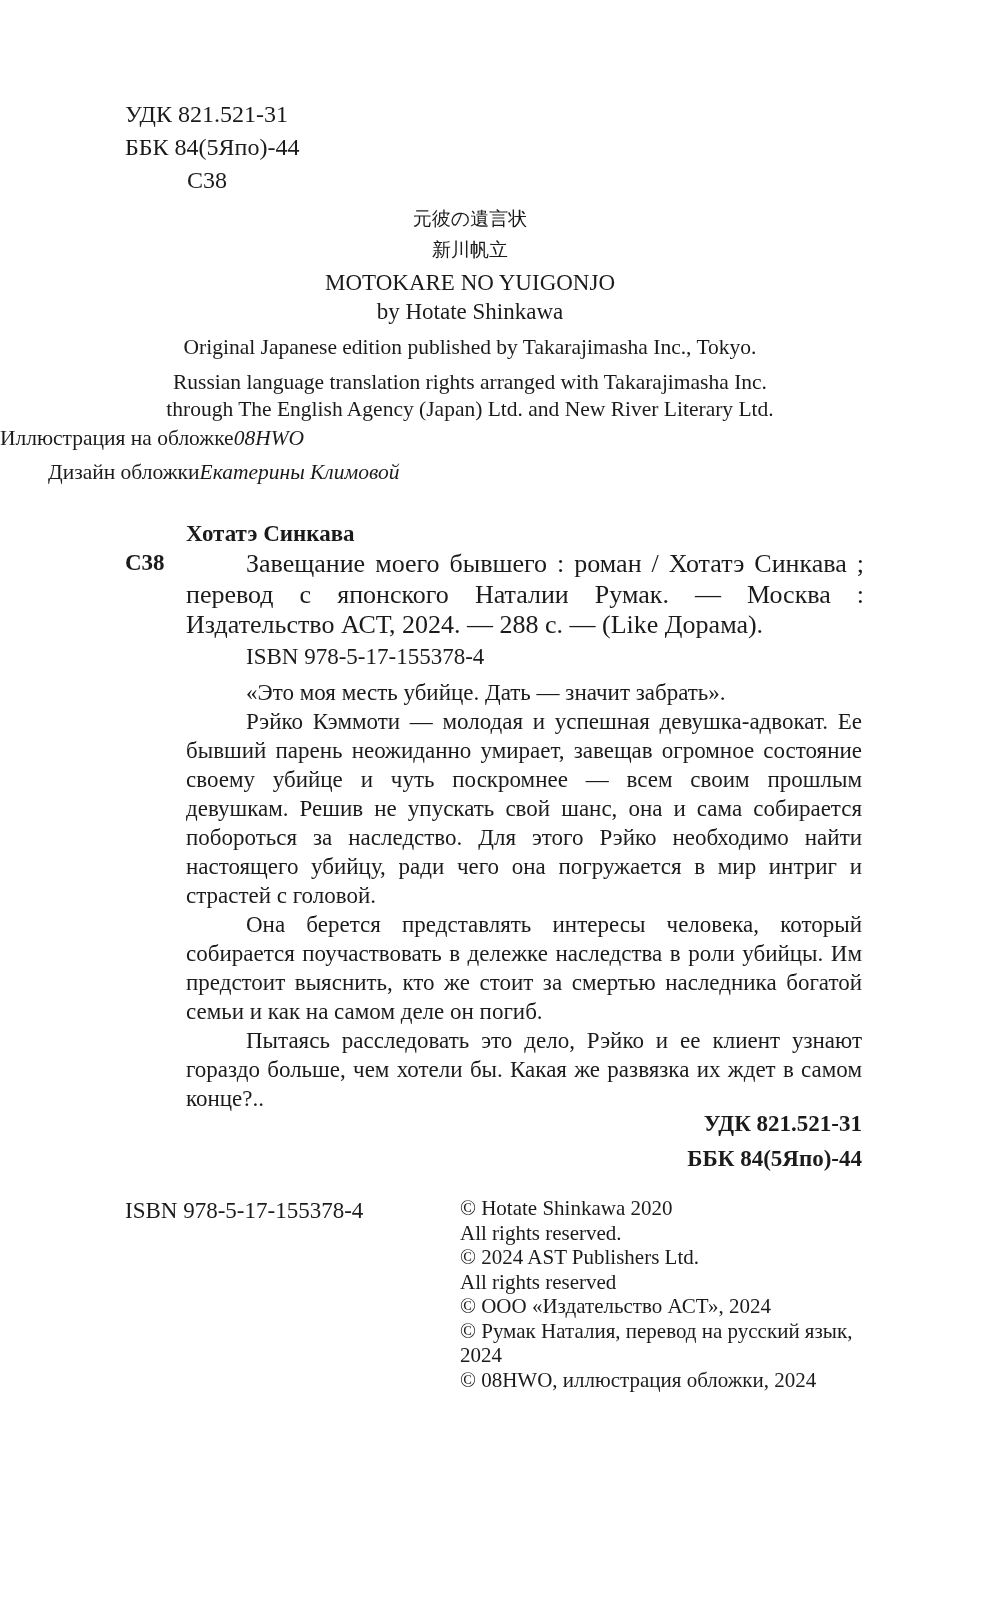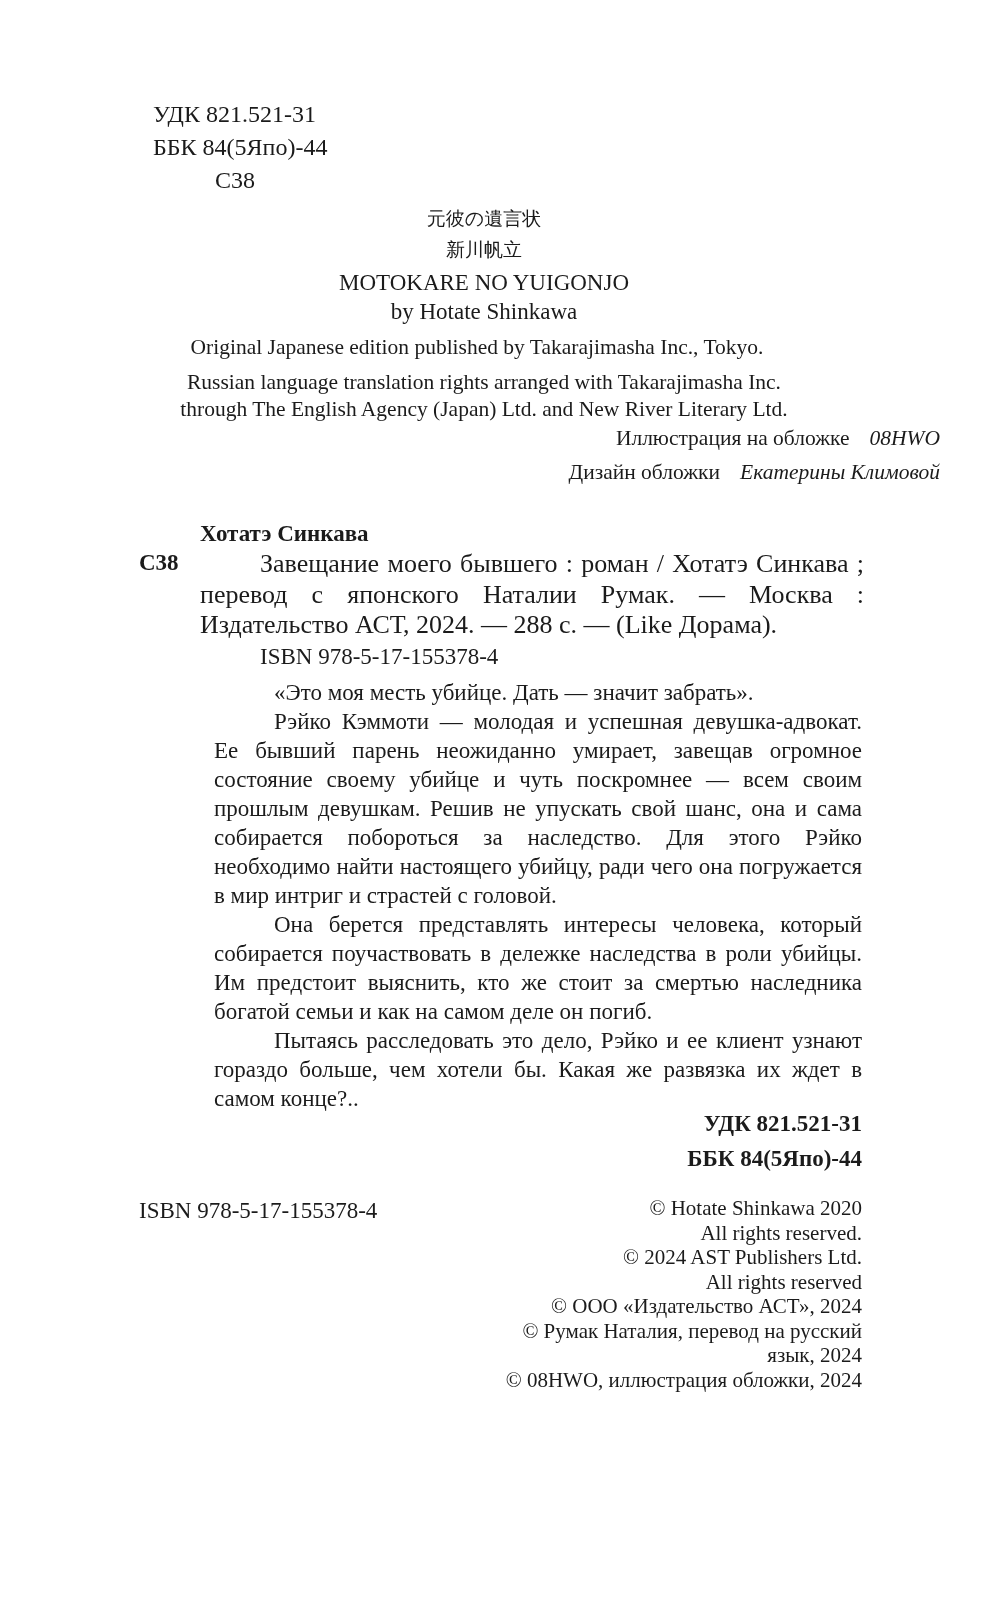--- a/index.html
+++ b/index.html
@@ -1,15 +1,15 @@
 <!DOCTYPE html>
 <html lang="ru"><head>
 <meta charset="utf-8">
 <style>
-  * { box-sizing: border-box; padding-left: 14px; }
+  * { box-sizing: border-box; }
   html, body { margin: 0; padding: 0; background: #ffffff; }
   .page {
     position: relative;
     width: 1000px;
     height: 1616px;
     margin: 0 auto;
     background: #ffffff;
     color: #1b1b1b;
     font-family: "Liberation Serif", "DejaVu Serif", serif;
   }
@@ -20,23 +20,23 @@
   .top-codes .c38-top { margin-left: 62px; }
 
   .title-block { top: 203px; }
   .jp-line { font-size: 19px; line-height: 31px; }
   .translit-title { font-size: 23px; line-height: 29px; margin-top: 3px; text-align: center; }
   .translit-author { font-size: 23px; line-height: 29px; }
 
   .rights-original { top: 334px; font-size: 21.5px; line-height: 27px; }
   .rights-translation { top: 369px; font-size: 21.5px; line-height: 27px; }
 
-  .credit-line { font-size: 21.5px; display: flex; justify-content: flex-end; gap: 6px; }
+  .credit-line { font-size: 21.5px; display: flex; justify-content: flex-start; }
   .credit-illustration { top: 426px; }
-  .credit-design { top: 460px; }
+  .credit-design { top: 460px; margin-left: 48px; }
   .italic { font-style: italic; }
 
   .biblio-author { top: 521px; left: 186px; font-size: 23px; font-weight: bold; text-align: right; }
   .biblio-code { top: 550px; left: 125px; font-size: 23px; font-weight: bold; }
   .biblio-record {
     top: 549px; left: 186px; width: 678px;
     font-size: 26px; line-height: 30.5px;
     text-align: justify; text-indent: 60px;
   }
   .biblio-isbn { top: 644px; left: 246px; font-size: 23px; }
@@ -49,21 +49,21 @@
 
   .bottom-codes {
     top: 1106px; left: 0; width: 862px;
     text-align: right; font-weight: bold;
     font-size: 23px; line-height: 35px;
   }
 
   .footer-isbn { top: 1198px; left: 125px; font-size: 23px; }
   .footer-copyright {
     top: 1196px; right: 138px; width: 402px;
-    text-align: right; font-size: 21px; line-height: 24.5px;
+    font-size: 21px; line-height: 24.5px;
   }
 </style>
 </head>
 <body>
 
 <div class="page">
 
   <div class="abs top-codes">
     <div>УДК 821.521-31</div>
     <div>ББК 84(5Япо)-44</div>

